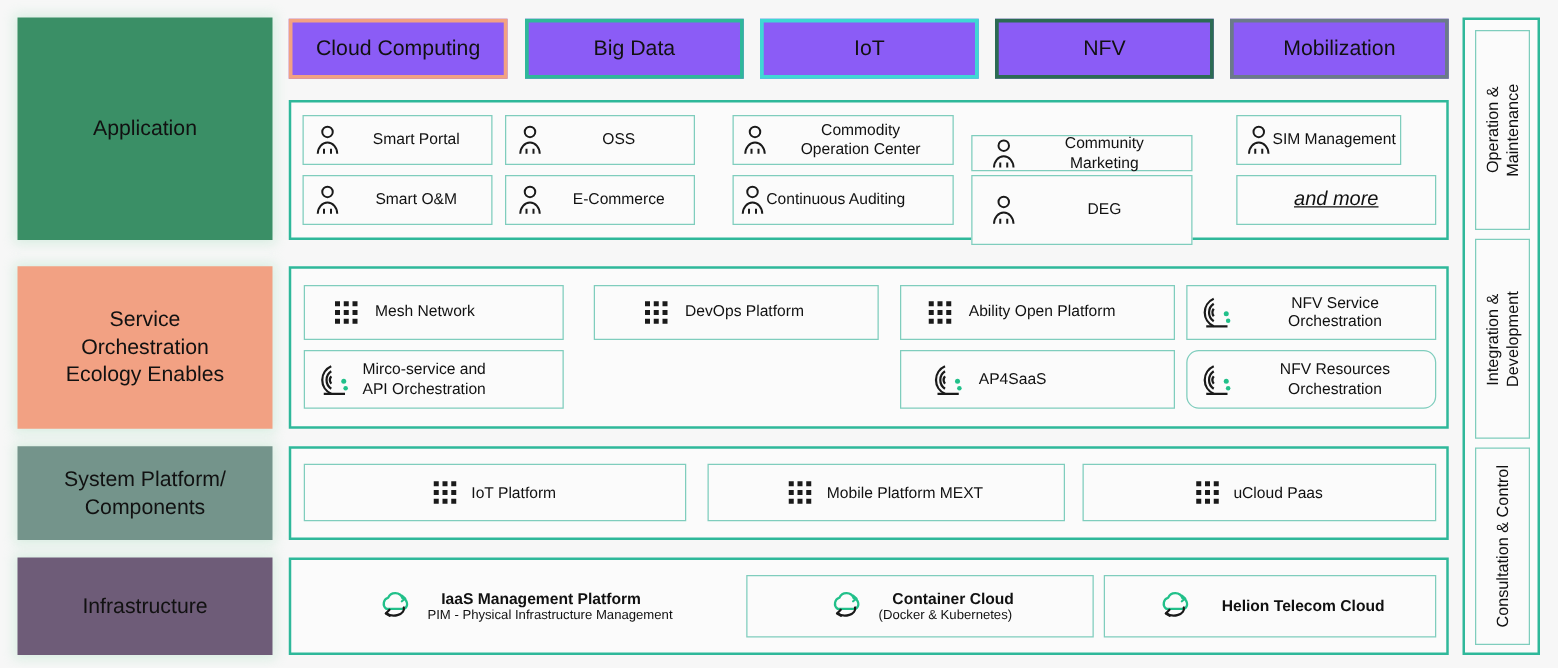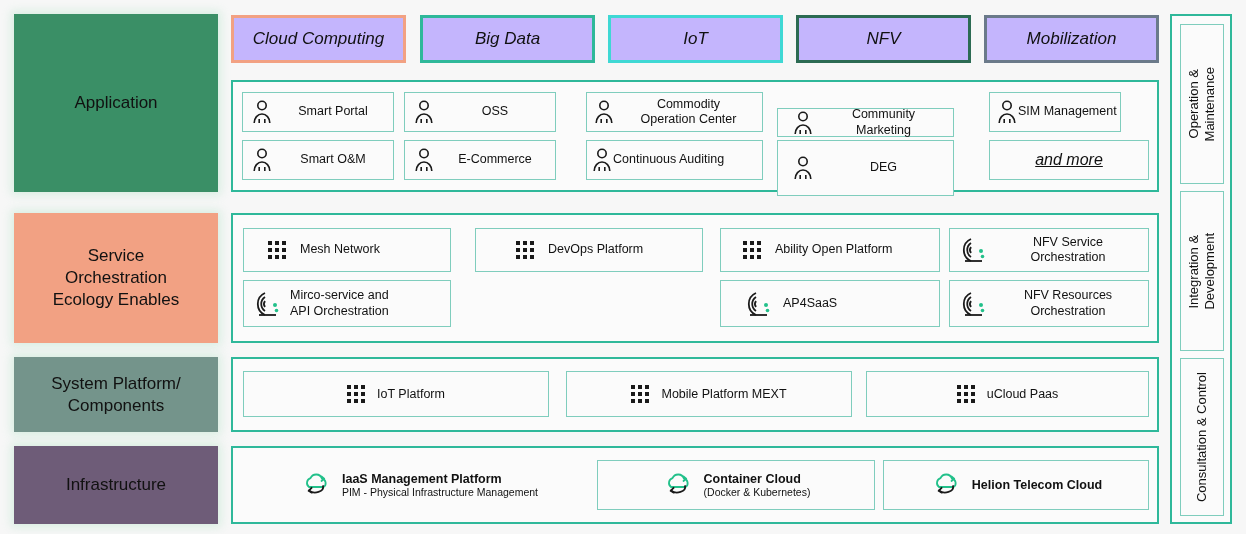--- a/index.html
+++ b/index.html
@@ -27,25 +27,24 @@
     box-shadow: 0 0 9px 3px rgba(150, 220, 180, 0.30);
   }
 
   .panel {
     border: 2px solid #2fb89a;
     background: #fbfbfb;
   }
 
   .tab {
     display: flex; align-items: center; justify-content: center;
-    background: #c4b5fd;
+    background: #8b5cf6;
     font-size: 17px;
     color: #111;
     border: 3px solid #2fb89a;
-    font-style: italic;
   }
 
   .cell {
     position: absolute;
     display: flex; align-items: center;
     background: #fbfbfb;
     border: 1px solid #7fcdbd;
     font-size: 12.5px;
     color: #111;
   }
@@ -84,21 +83,21 @@
   .rail-item span {
     writing-mode: vertical-rl;
     transform: rotate(180deg);
     text-align: center;
     font-size: 13px;
     line-height: 1.25;
     color: #111;
     white-space: pre-line;
   }
 
-  .bold-line { font-weight: bold; }
+  .bold-line { font-weight: bold; margin-left: 11px; }
   .sub-line { font-size: 10.5px; }
   .stack { display:flex; flex-direction:column; justify-content:center; }
 </style>
 </head>
 <body>
 
 <div id="root">
 
   <div class="abs layer-label" style="left:14px; top:14px; width:204px; height:178px; background:#3A8F66;">
     <span>Application</span>
@@ -313,21 +312,21 @@
         <path d="M13 3 A12 12 0 0 0 13 25" fill="none" stroke="#1a1a1a" stroke-width="1.8"></path>
         <path d="M13 7 A8.4 8.4 0 0 0 13 21" fill="none" stroke="#1a1a1a" stroke-width="1.8"></path>
         <path d="M13 11 A5 5 0 0 0 13 17" fill="none" stroke="#1a1a1a" stroke-width="1.8"></path>
         <path d="M7 25 L24 25" fill="none" stroke="#1a1a1a" stroke-width="1.8"></path>
         <circle cx="23" cy="15" r="2" fill="#22c08a"></circle>
         <circle cx="24.5" cy="20.5" r="1.8" fill="#22c08a"></circle>
       </svg>
       <span class="txt" style="white-space:pre-line; text-align:left; margin-left:10px;">AP4SaaS</span>
     </div>
 
-    <div class="cell left-icon" style="left:716px; top:65px; width:200px; height:47px;">
+    <div class="cell left-icon" style="left:716px; top:65px; width:200px; height:47px;border-radius:10px;">
       <svg class="ico" width="30" height="28" viewBox="0 0 30 28" style="margin-left:8px;">
         <path d="M13 3 A12 12 0 0 0 13 25" fill="none" stroke="#1a1a1a" stroke-width="1.8"></path>
         <path d="M13 7 A8.4 8.4 0 0 0 13 21" fill="none" stroke="#1a1a1a" stroke-width="1.8"></path>
         <path d="M13 11 A5 5 0 0 0 13 17" fill="none" stroke="#1a1a1a" stroke-width="1.8"></path>
         <path d="M7 25 L24 25" fill="none" stroke="#1a1a1a" stroke-width="1.8"></path>
         <circle cx="23" cy="15" r="2" fill="#22c08a"></circle>
         <circle cx="24.5" cy="20.5" r="1.8" fill="#22c08a"></circle>
       </svg>
       <span class="txt" style="white-space:pre-line;">NFV Resources
 Orchestration</span>

